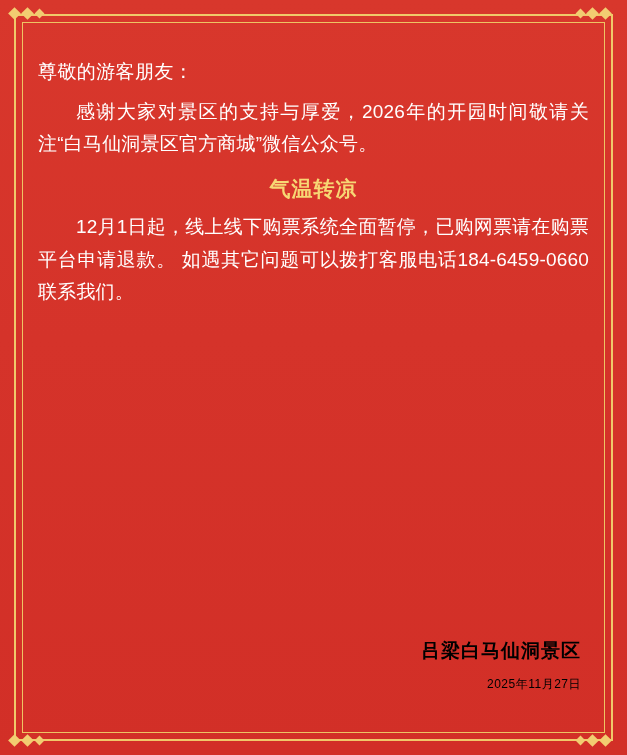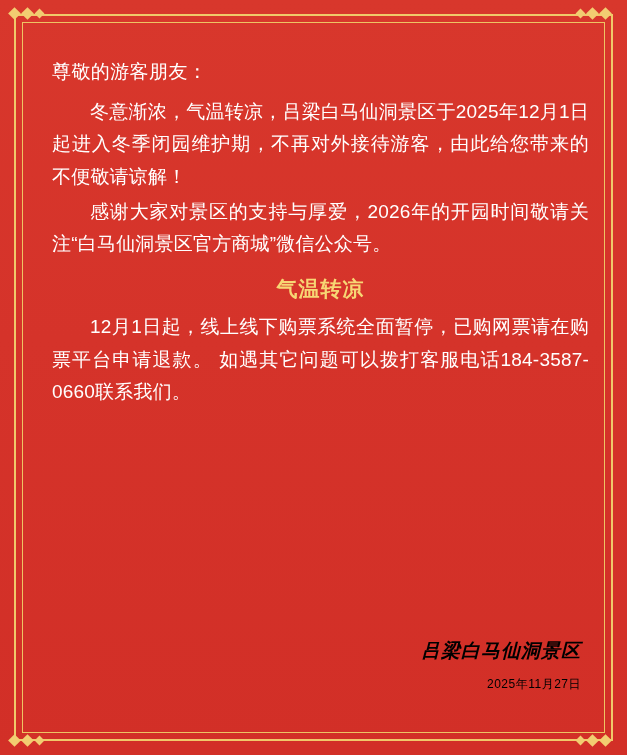--- a/index.html
+++ b/index.html
@@ -68,21 +68,21 @@
   .diamond.d1 { left: 2px; }
   .diamond.d2 { left: 15px; }
   .diamond.d3 { left: 28px; width: 7px; height: 7px; top: 4px; }
 
   .content {
     position: absolute;
     left: 0;
     right: 0;
     top: 0;
     bottom: 0;
-    padding: 58px 38px 30px 52px;
+    padding: 58px 38px 30px 38px;
     box-sizing: border-box;
     color: #ffffff;
   }
 
   .salutation {
     font-size: 19px;
     line-height: 1.45;
     margin: 0 0 10px 0;
     letter-spacing: 0.4px;
   }
@@ -117,21 +117,20 @@
     position: absolute;
     right: 46px;
     bottom: 62px;
     text-align: right;
   }
   .sign-org {
     font-size: 19px;
     font-weight: bold;
     letter-spacing: 1px;
     margin-bottom: 12px;
-    font-style: italic;
   }
   .sign-date {
     font-size: 12px;
     letter-spacing: 0.5px;
   }
 </style>
 </head>
 <body>
 
 <div class="poster">
@@ -157,27 +156,26 @@
   <div class="corner br">
     <span class="diamond d3" style="left:2px"></span>
       <span class="diamond d2" style="left:13px"></span>
       <span class="diamond d1" style="left:26px"></span>
   </div>
 
   <div class="content">
 
     <div class="salutation">尊敬的游客朋友：</div>
 
-    <p class="body-text">冬意渐浓，气温转凉，吕梁白马仙洞景区于2025年12月1日起进入冬季闭园维护期，不再对外接待游客，由此给您带来的不便敬请谅解！</p>
 
     <p class="body-text">感谢大家对景区的支持与厚爱，2026年的开园时间敬请关注“白马仙洞景区官方商城”微信公众号。</p>
 
     <div class="tip-title">气温转凉</div>
 
-    <p class="body-text">12月1日起，线上线下购票系统全面暂停，已购网票请在购票平台申请退款。 如遇其它问题可以拨打客服电话184-3587-0660联系我们。</p>
+    <p class="body-text">12月1日起，线上线下购票系统全面暂停，已购网票请在购票平台申请退款。 如遇其它问题可以拨打客服电话184-6459-0660联系我们。</p>
 
   </div>
 
   <div class="signature">
     <div class="sign-org">吕梁白马仙洞景区</div>
     <div class="sign-date">2025年11月27日</div>
   </div>
 
 </div>
 

